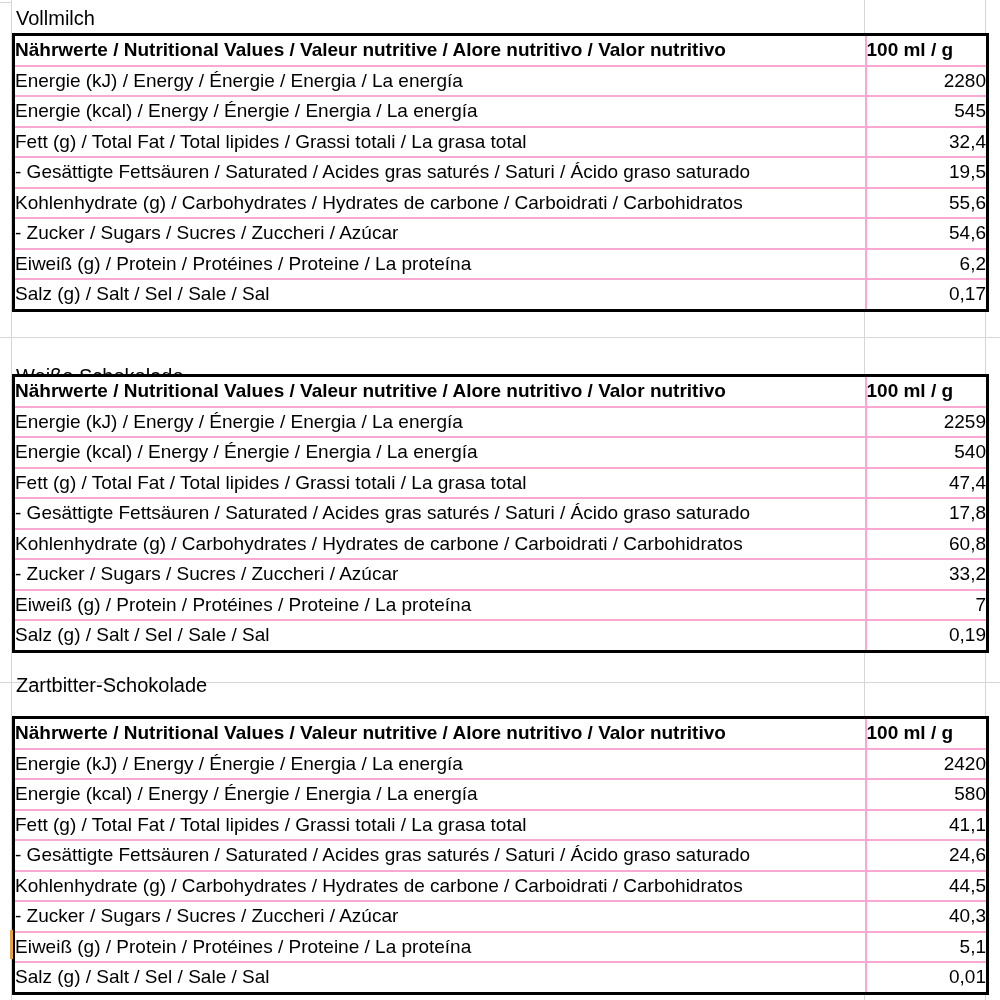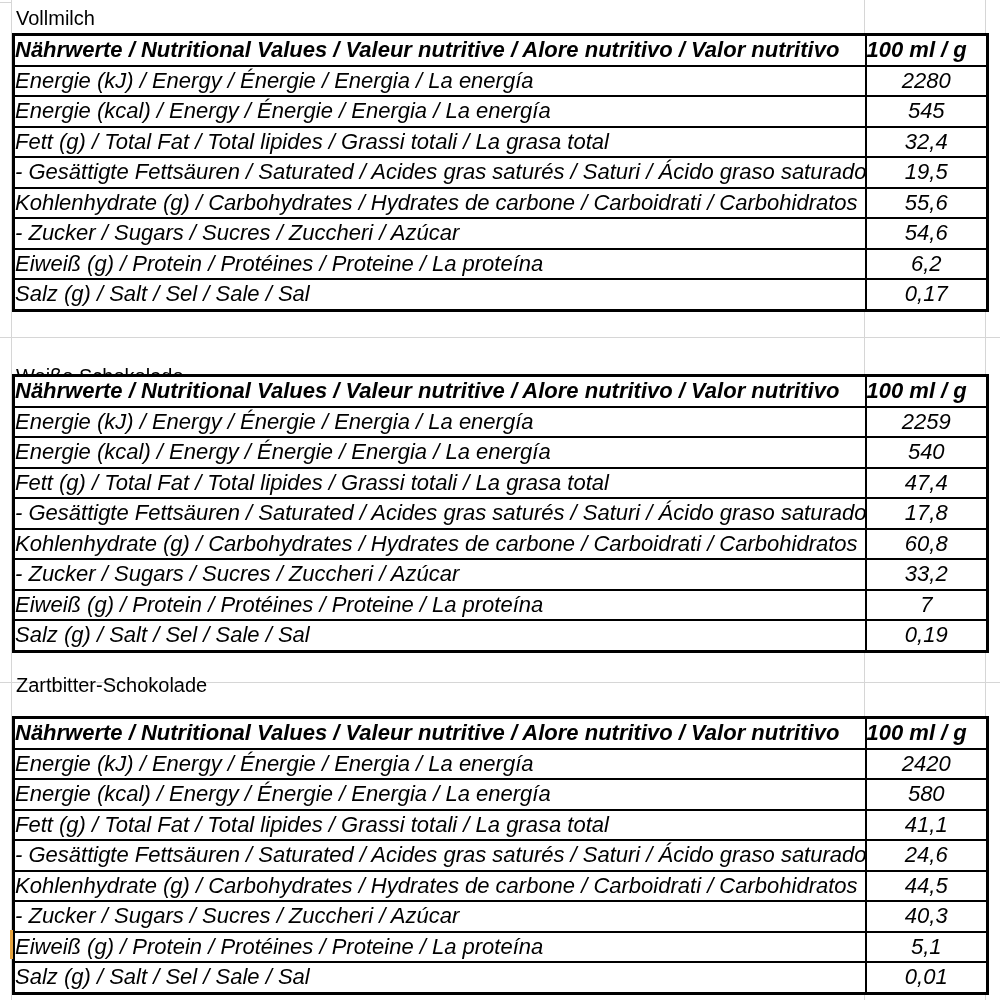--- a/index.html
+++ b/index.html
@@ -30,32 +30,31 @@
   table.nutrition {
     position: absolute;
     left: 12px;
     width: 974px;
     border-collapse: collapse;
     table-layout: fixed;
     background: #ffffff;
     border: 3px solid #000000;
   }
   table.nutrition td {
-    border: 2px solid #000000;
-    font-size: 22px;
+    border: 2px solid #f9a8d4;
+    font-size: 19px;
     height: 28.5px;
     line-height: 28.5px;
     padding: 0;
     white-space: nowrap;
     overflow: hidden;
     vertical-align: middle;
-    font-style: italic;
   }
   td.label { padding-left: 4px; }
-  td.value { text-align: center; padding-right: 5px; }
+  td.value { text-align: right; padding-right: 5px; }
   tr.header td { font-weight: bold; }
 
   
   .highlight-marker {
     position: absolute;
     left: 10px; top: 930px;
     width: 3px; height: 29px;
     background: #e6a33e;
   }
 </style>

